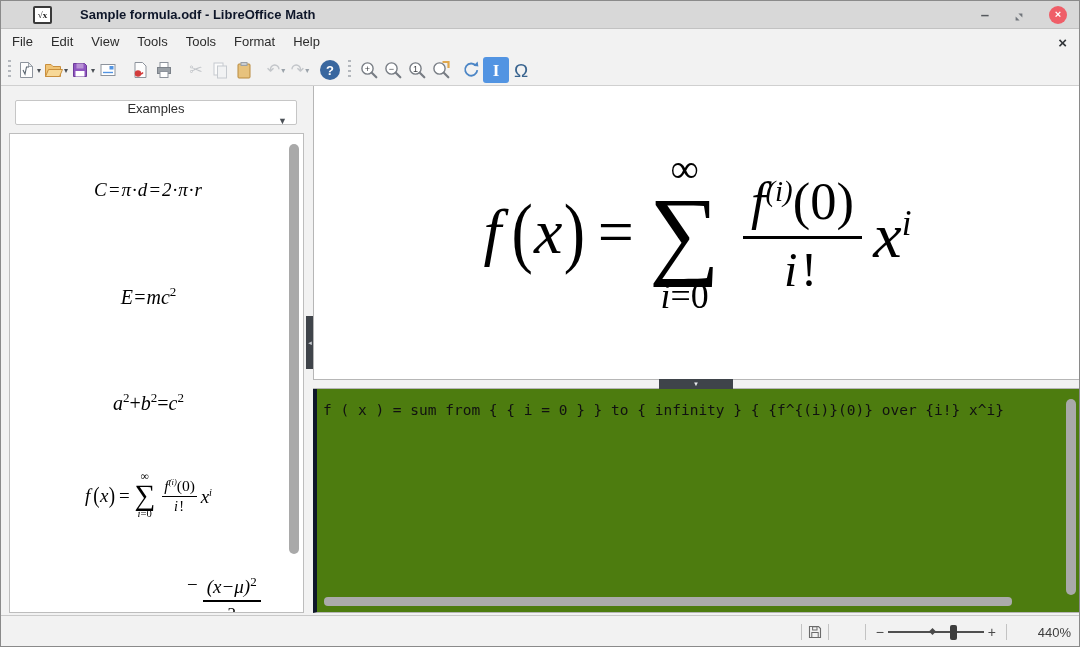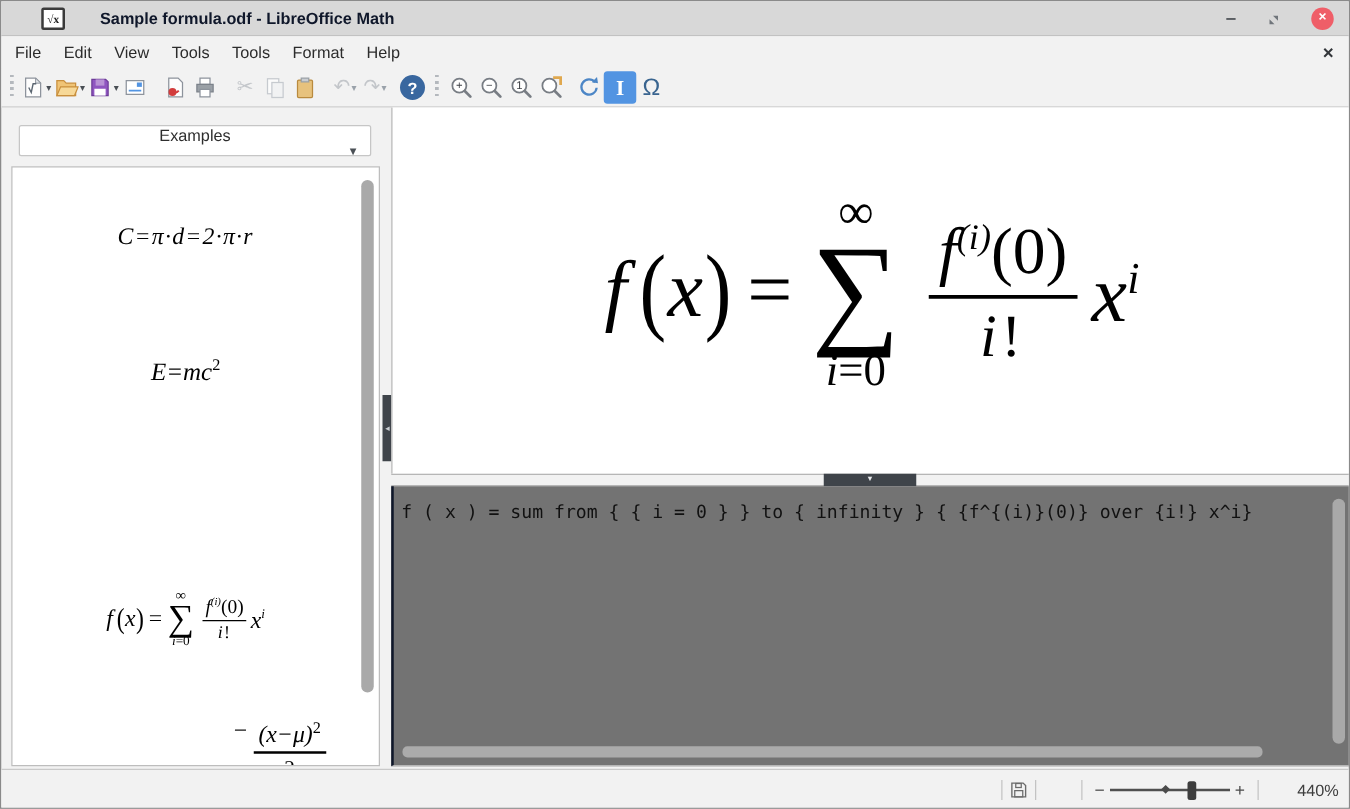--- a/index.html
+++ b/index.html
@@ -129,21 +129,21 @@
   .fx .sum .lower { font-size:0.56em; line-height:1; margin-top:0.14em; white-space:nowrap; }
   .fx .frac { display:inline-flex; flex-direction:column; align-items:center; margin:0 0.18em; }
   .fx .frac .num { font-size:0.82em; line-height:1.15; border-bottom:0.07em solid #000; padding:0 0.15em 0.08em; white-space:nowrap; }
   .fx .frac .num sup { font-size:0.55em; vertical-align:super; }
   .fx .frac .den { font-size:0.75em; padding-top:0.14em; letter-spacing:0.08em; }
   .fx .tail { margin-top:0.12em; white-space:nowrap; }
   .fx .tail sup { font-size:0.55em; vertical-align:super; }
   
   .command-pane {
     position:absolute; left:312px; top:388px; width:768px; height:224px;
-    background:#737373; border-left:2px solid #0f172a; border-bottom:1px solid #b6b6b6;
+    background:#4d7c0f; border-left:4px solid #0f172a; border-bottom:1px solid #b6b6b6;
   }
   .command-text {
     position:absolute; left:6px; top:12px; right:20px;
     font-family:"DejaVu Sans Mono", monospace; font-size:14.5px; color:#111;
     white-space:pre; line-height:1.25;
   }
   .v-thumb { position:absolute; right:5px; top:10px; width:10px; height:196px; background:#a9a9a9; border-radius:5px; }
   .h-thumb { position:absolute; left:7px; bottom:6px; width:688px; height:9px; background:#ababab; border-radius:4px; }
   
   .statusbar {
@@ -344,20 +344,23 @@
 
   <div class="examples-list">
     <div class="ex ex1">
       <span class="it">C=π·d=2·π·r</span>
     </div>
 
     <div class="ex ex2">
       <span><span class="it">E=mc</span><sup>2</sup></span>
     </div>
 
+    <div class="ex ex3">
+      <span><span class="it">a</span><sup>2</sup><span>+</span><span class="it">b</span><sup>2</sup><span>=</span><span class="it">c</span><sup>2</sup></span>
+    </div>
 
     <div class="ex ex4">
       <span class="fx fx-mini">
         <span class="it fvar">f</span>
           <span class="paren">(</span>
           <span class="it">x</span>
           <span class="paren">)</span>
           <span class="eq">=</span>
         <span class="sum">
             <span class="upper">∞</span>

